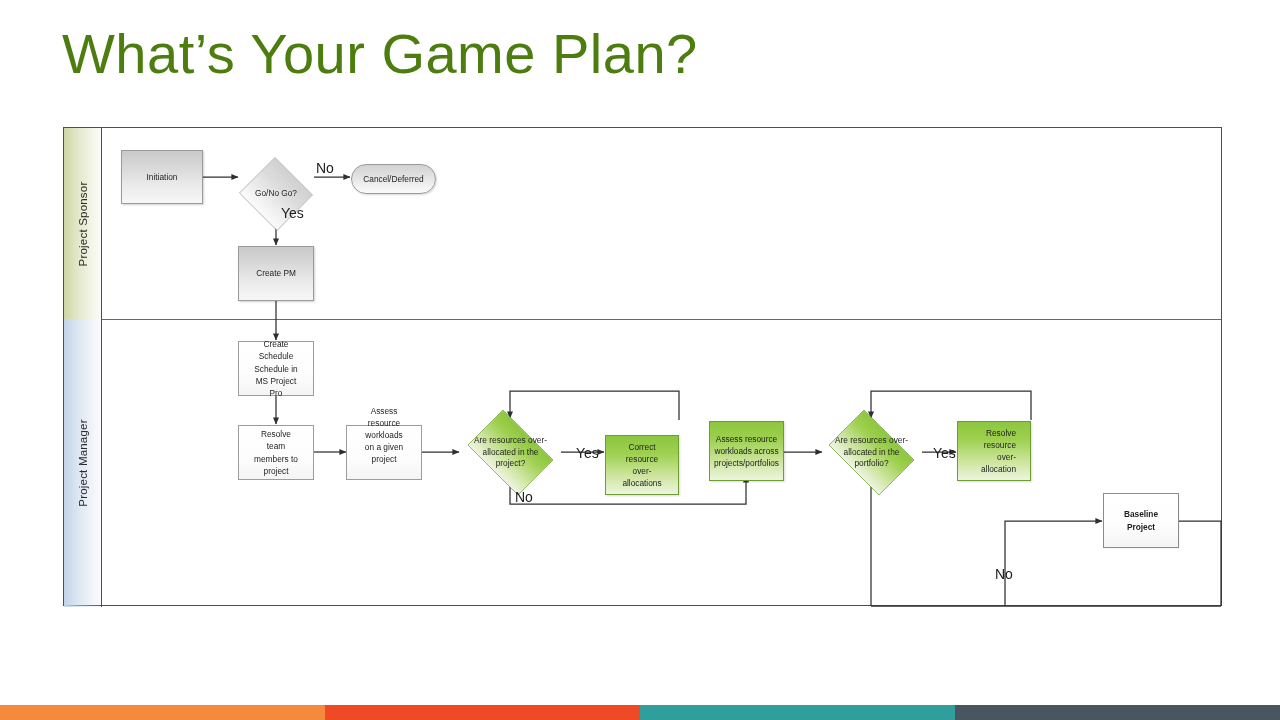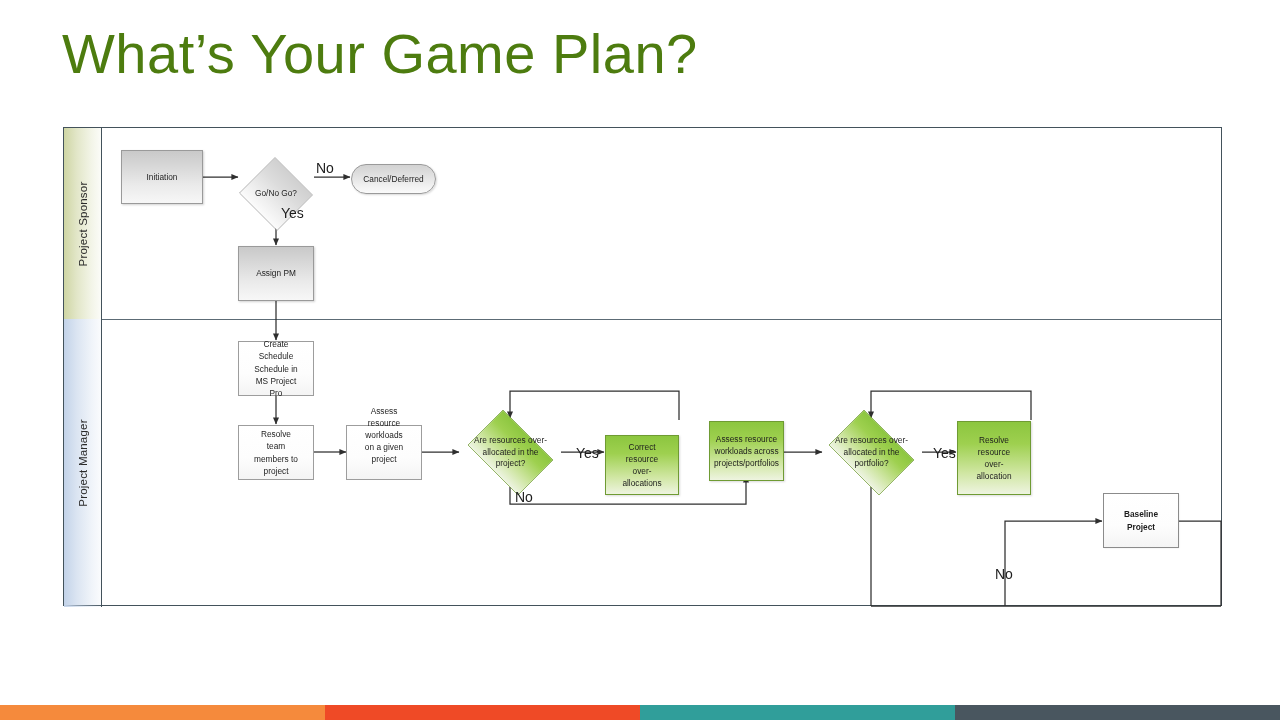--- a/index.html
+++ b/index.html
@@ -229,21 +229,21 @@
       <div class="decision" style="left:174px; top:30px; width:76px; height:72px;">
         <div class="dia-shape dia-gray"></div>
         <div class="dia-text">Go/No Go?</div>
       </div>
 
       <div class="node term" style="left:287px; top:36px; width:85px; height:27px;">
         <span>Cancel/Deferred</span>
       </div>
 
       <div class="node proc-gray" style="left:174px; top:118px; width:76px; height:55px;">
-        <span>Assign PM</span>
+        <span>Create PM</span>
       </div>
 
       <div class="node proc-white" style="left:174px; top:213px; width:76px; height:55px;">
         <span>Create Schedule Schedule in MS Project Pro</span>
       </div>
 
       <div class="node proc-white" style="left:174px; top:297px; width:76px; height:55px;">
         <span>Resolve team members to project</span>
       </div>
 
@@ -262,21 +262,21 @@
 
       <div class="node proc-green" style="left:645px; top:293px; width:75px; height:60px;">
         <span>Assess resource workloads across projects/portfolios</span>
       </div>
 
       <div class="decision" style="left:757px; top:289px; width:101px; height:71px;">
         <div class="dia-shape"></div>
         <div class="dia-text">Are resources over-allocated in the portfolio?</div>
       </div>
 
-      <div class="node proc-green" style="left:893px; top:293px; width:74px; height:74px;">
+      <div class="node proc-green" style="left:893px; top:293px; width:74px; height:60px;text-align:right;">
         <span>Resolve resource over-allocation</span>
       </div>
 
       <div class="node proc-white strong" style="left:1039px; top:365px; width:76px; height:55px;font-weight:bold;">
         <span>Baseline Project</span>
       </div>
 
       <div class="edge-label" style="left:252px; top:32px;">No</div>
       <div class="edge-label" style="left:217px; top:77px;">Yes</div>
       <div class="edge-label" style="left:512px; top:317px;">Yes</div>

